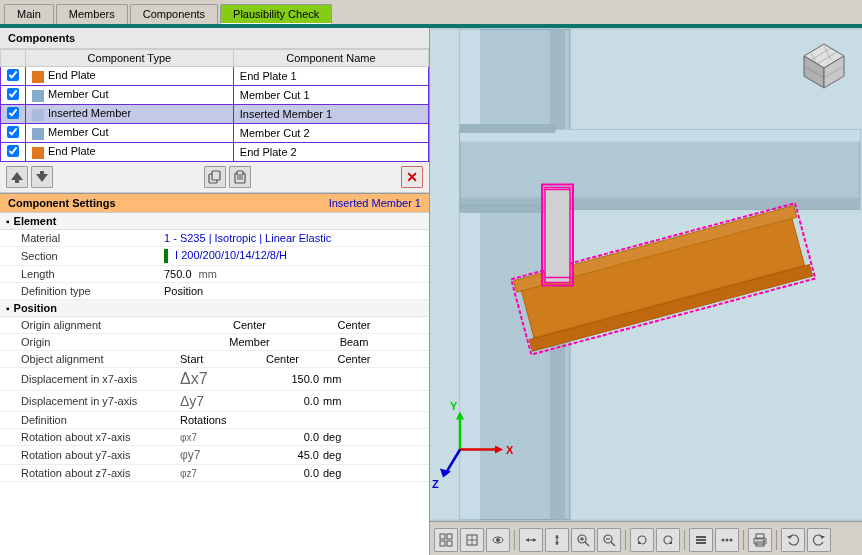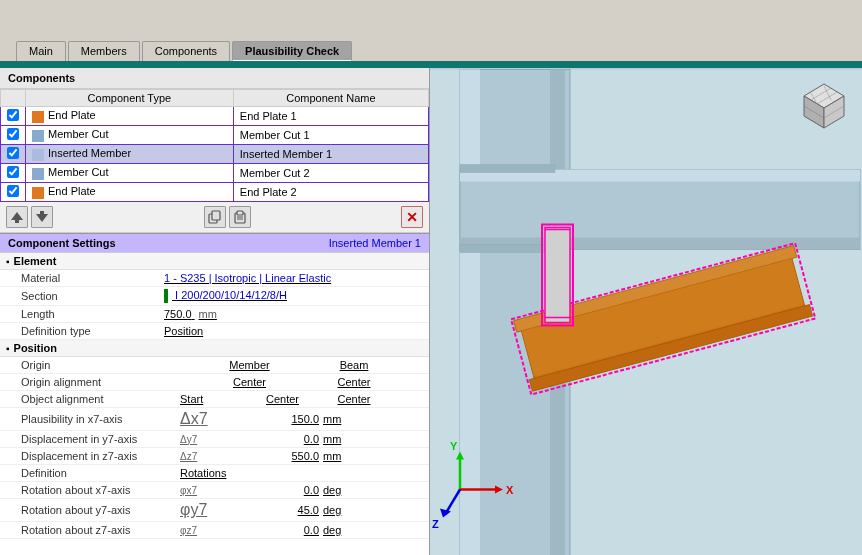--- a/index.html
+++ b/index.html
@@ -1,39 +1,37 @@
 <!DOCTYPE html>
 <html><head>
   <meta charset="utf-8">
   <style>
     * { box-sizing: border-box; margin: 0; padding: 0; }
     body { font-family: Arial, sans-serif; font-size: 11px; background: #d4d0c8; width: 862px; height: 555px; overflow: hidden; }
 
     .tabs-bar {
       display: flex;
       background: #d4d0c8;
-      padding: 4px 4px 0 16px;
-      border-bottom: 7px solid #0f766e;
-      margin-top: 37px;
+      padding: 4px 4px 0 4px;
+      border-bottom: 4px solid #0f766e;
     }
     .tab {
       padding: 3px 12px;
       background: #d4d0c8;
       border: 1px solid #999;
       border-bottom: none;
       cursor: pointer;
       font-size: 11px;
       margin-right: 2px;
       border-radius: 2px 2px 0 0;
     }
     .tab.active {
-      background: #a3a3a3;
+      background: #84cc16;
       border-bottom: 1px solid #fff;
       z-index: 1;
-      font-weight: bold;
     }
 
     .main-content {
       display: flex;
       height: calc(555px - 26px);
     }
 
     
     .left-panel {
       width: 430px;
@@ -120,21 +118,21 @@
     
     .settings-section {
       flex: 1;
       overflow-y: auto;
     }
     .settings-header {
       display: flex;
       justify-content: space-between;
       align-items: center;
       padding: 3px 8px;
-      background: #c4b5fd;
+      background: #fdba74;
       border-bottom: 1px solid #ccc;
       font-size: 11px;
     }
     .settings-title { font-weight: bold; }
     .settings-name { color: #0000cc; }
 
     .tree-section {
       padding: 0;
     }
     .tree-group-header {
@@ -161,21 +159,20 @@
       vertical-align: middle;
     }
     .prop-table tr td:first-child {
       color: #333;
       width: 160px;
       padding-left: 21px;
     }
     .prop-table tr td.value-cell {
       color: #000;
       padding-left: 4px;
-      text-decoration: underline;
     }
     .prop-table tr td .unit {
       color: #555;
       margin-left: 4px;
     }
     .blue-link { color: #0000cc; }
     .green-bar {
       display: inline-block;
       width: 4px;
       height: 14px;
@@ -398,74 +395,67 @@
         <table class="prop-table" style="width:100%;">
           <colgroup>
             <col style="width:160px">
             <col style="width:60px">
             <col style="width:70px">
             <col style="width:60px">
             <col style="width:40px">
           </colgroup>
           <tbody>
               <tr>
+            <td>Origin alignment</td>
+            <td colspan="2" class="value-cell" style="text-align:center;">Center</td>
+            <td class="value-cell" style="text-align:center;">Center</td>
+            <td></td>
+          </tr>
+          <tr>
             <td>Origin</td>
             <td class="value-cell" colspan="2" style="text-align:center;">Member</td>
             <td class="value-cell" style="text-align:center;">Beam</td>
-            <td></td>
-          </tr>
-          <tr>
-            <td>Origin alignment</td>
-            <td colspan="2" class="value-cell" style="text-align:center;">Center</td>
-            <td class="value-cell" style="text-align:center;">Center</td>
             <td></td>
           </tr>
           <tr>
             <td>Object alignment</td>
             <td class="value-cell">Start</td>
             <td class="value-cell" style="text-align:center;">Center</td>
             <td class="value-cell" style="text-align:center;">Center</td>
             <td></td>
           </tr>
           <tr>
-            <td>Plausibility in x7-axis</td>
+            <td>Displacement in x7-axis</td>
             <td class="value-cell" style="color:#666; font-size:16px;">Δx7</td>
             <td class="value-cell" style="text-align:right;">150.0</td>
             <td class="value-cell">mm</td>
             <td></td>
           </tr>
           <tr>
             <td>Displacement in y7-axis</td>
-            <td class="value-cell" style="color:#666; font-size:10px;">Δy7</td>
+            <td class="value-cell" style="color:#666; font-size:14px;">Δy7</td>
             <td class="value-cell" style="text-align:right;">0.0</td>
-            <td class="value-cell">mm</td>
-            <td></td>
-          </tr>
-          <tr>
-            <td>Displacement in z7-axis</td>
-            <td class="value-cell" style="color:#666; font-size:10px;">Δz7</td>
-            <td class="value-cell" style="text-align:right;">550.0</td>
             <td class="value-cell">mm</td>
             <td></td>
           </tr>
           <tr>
             <td>Definition</td>
             <td colspan="2" class="value-cell">Rotations</td>
             <td colspan="2"></td>
           </tr>
           <tr>
             <td>Rotation about x7-axis</td>
             <td class="value-cell" style="color:#666; font-size:10px;">φx7</td>
             <td class="value-cell" style="text-align:right;">0.0</td>
             <td class="value-cell">deg</td>
             <td></td>
           </tr>
           <tr>
             <td>Rotation about y7-axis</td>
-            <td class="value-cell" style="color:#666; font-size:16px;">φy7</td>
+            <td class="value-cell" style="color:#666; font-size:12px;">φy7</td>
             <td class="value-cell" style="text-align:right;margin-top:11px;">45.0</td>
             <td class="value-cell">deg</td>
             <td></td>
           </tr>
           <tr>
             <td>Rotation about z7-axis</td>
             <td class="value-cell" style="color:#666; font-size:10px;">φz7</td>
             <td class="value-cell" style="text-align:right;">0.0</td>
             <td class="value-cell">deg</td>
             <td></td>

